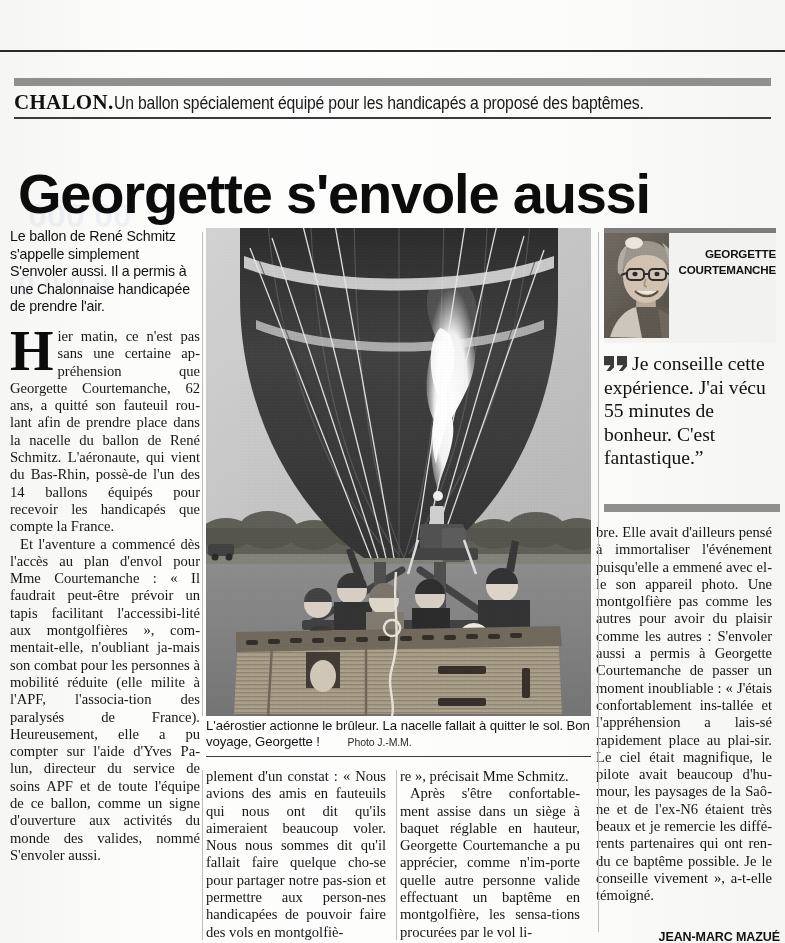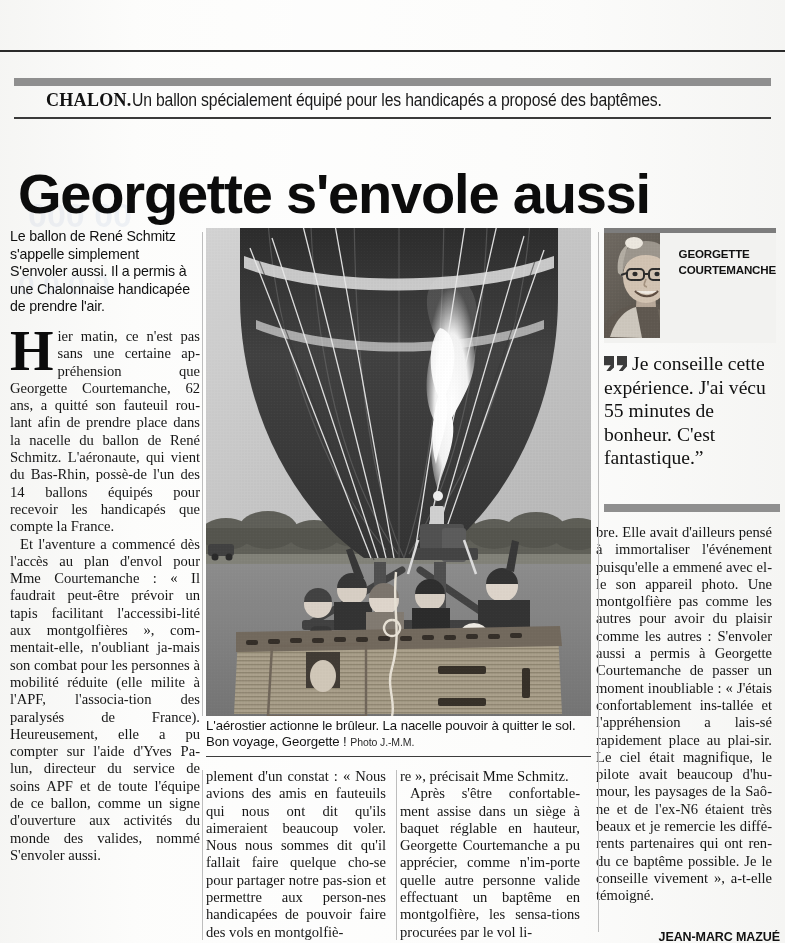--- a/index.html
+++ b/index.html
@@ -87,24 +87,23 @@
   .kicker {
     position: absolute;
     left: 14px; top: 90px;
     width: 760px;
     height: 24px;
     white-space: nowrap;
   }
   .kicker-town {
     font-family: "Liberation Serif", serif;
     font-weight: 700;
-    font-size: 18px;
+    font-size: 21px;
     color: #111;
     letter-spacing: .3px;
-    margin-left: 32px;
   }
   .kicker-text {
     font-family: "Liberation Sans", sans-serif;
     font-weight: 400;
     font-size: 17.5px;
     color: #1a1a1a;
     transform: scaleX(0.90);
     display: inline-block;
     transform-origin: left center;
     letter-spacing: -0.2px;
@@ -188,20 +187,21 @@
     width: 385px;
     font-family: "Liberation Sans", sans-serif;
     font-size: 13.2px;
     line-height: 16px;
     color: #141414;
     letter-spacing: -0.1px;
   }
   .caption .credit {
     font-size: 10.5px;
     color: #2a2a2a;
+    margin-left: 24px;
   }
   .caption-rule {
     position: absolute;
     left: 206px; top: 756px;
     width: 385px; height: 1px;
     background: #3c3c3c;
   }
 
   
   .col-m1 { left: 206px; top: 768px; width: 180px; }
@@ -216,27 +216,28 @@
     background: #f2f2f0;
     display: flex;
   }
   .portrait-photo {
     width: 84px; height: 105px;
     overflow: hidden;
     background: #8e8e8e;
   }
   .portrait-name {
     flex: 1;
-    padding: 13px 0 0 19px;
+    padding: 13px 0 0 10px;
     font-family: "Liberation Sans", sans-serif;
     font-weight: 700;
     font-size: 11.6px;
     line-height: 16px;
     color: #111;
     letter-spacing: -0.2px;
+    text-align: right;
   }
   .pull-quote {
     position: absolute;
     left: 604px; top: 352px;
     width: 176px;
     font-family: "Liberation Serif", serif;
     font-size: 19.6px;
     line-height: 23.6px;
     color: #101010;
   }
@@ -484,21 +485,21 @@
 
       <path d="M 190 344 C 186 380, 196 404, 186 440 C 180 458, 190 474, 186 488" stroke="#e6e0d4" stroke-width="2.4" fill="none"></path>
       <path d="M 186 392 a8 8 0 1 0 0.1 0" stroke="#e6e0d4" stroke-width="2.4" fill="none"></path>
 
       <rect x="0" y="0" width="385" height="488" fill="url(#grain)" opacity="0.9"></rect>
       <rect x="0" y="0" width="385" height="488" fill="#ffffff" opacity="0.04"></rect>
     </svg>
   </div>
 
   <div class="caption">
-    <span>L'aérostier actionne le brûleur. La nacelle pouvoir à quitter le sol. Bon voyage, Georgette !</span>
+    <span>L'aérostier actionne le brûleur. La nacelle fallait à quitter le sol. Bon voyage, Georgette !</span>
     <span class="credit">Photo J.-M.M.</span>
   </div>
   <div class="caption-rule"></div>
 
   <div class="col col-m1">
     <div class="body-text">
       <p class="noindent">plement d'un constat : « Nous avions des amis en fauteuils qui nous ont dit qu'ils aimeraient beaucoup voler. Nous nous sommes dit qu'il fallait faire quelque cho-se pour partager notre pas-sion et permettre aux person-nes handicapées de pouvoir faire des vols en montgolfiè-</p>
     </div>
   </div>
 

